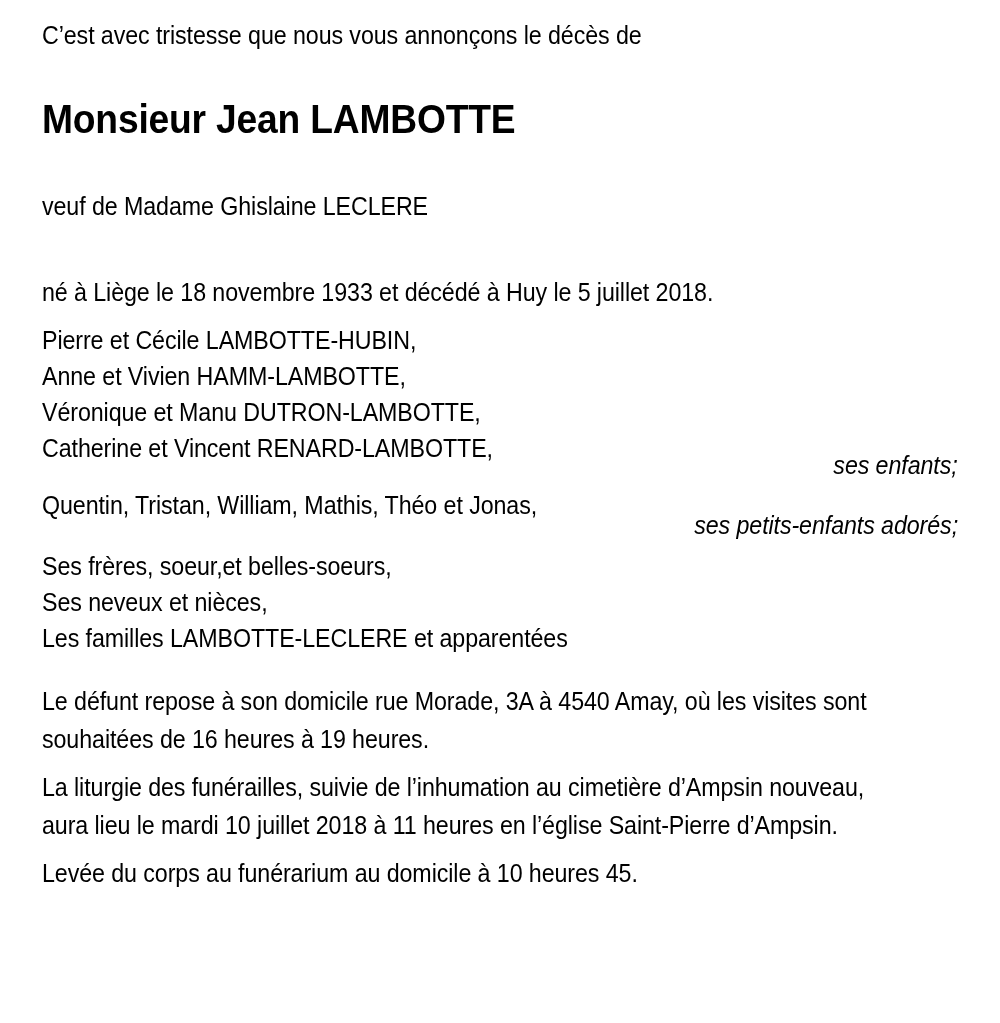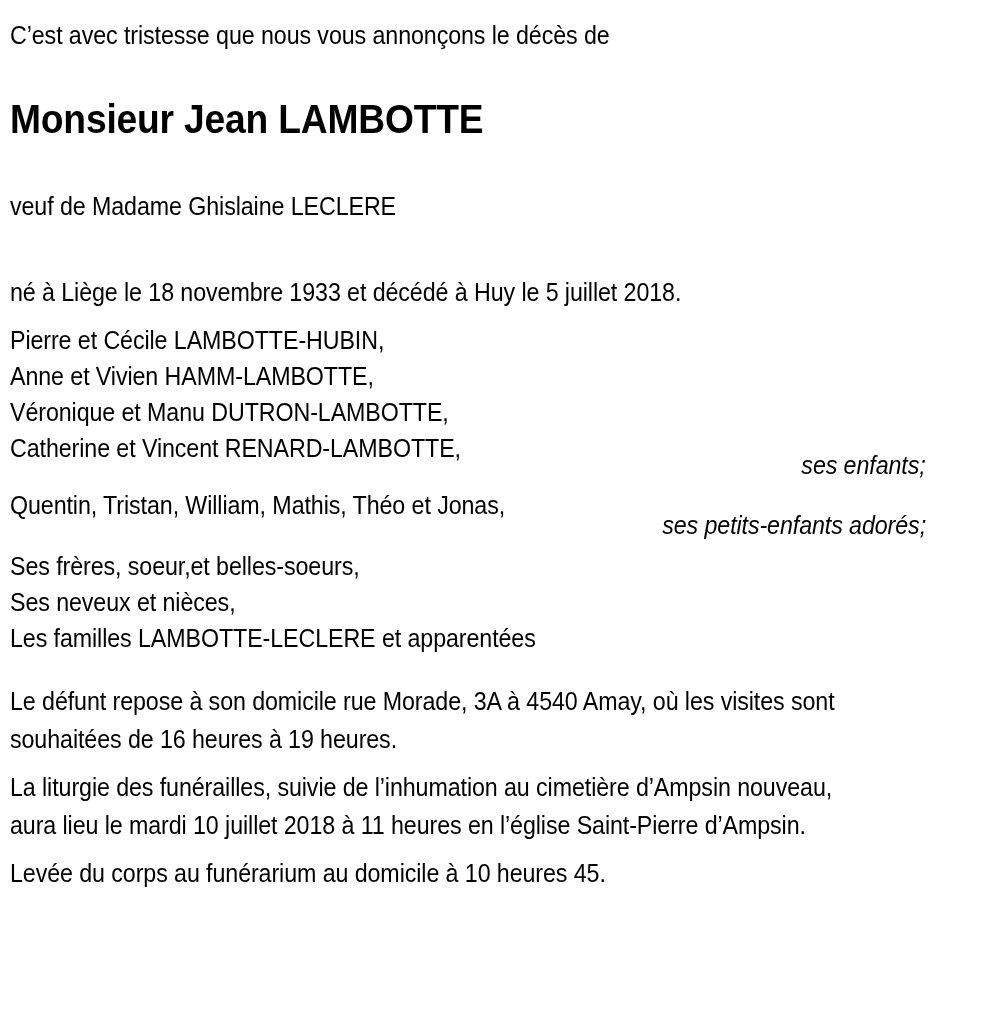--- a/index.html
+++ b/index.html
@@ -15,20 +15,21 @@
     color: #000000;
     -webkit-font-smoothing: antialiased;
   }
 
   .notice {
     position: relative;
     width: 931px;
     height: 1023px;
     box-sizing: border-box;
     padding: 0 5px 0 10px;
+    margin-left: 32px;
   }
 
   
   .txt {
     font-family: "Liberation Sans", sans-serif;
     font-size: 25px;
     line-height: 38px;
     font-weight: 400;
     letter-spacing: -0.1px;
     transform: scaleX(0.93);

